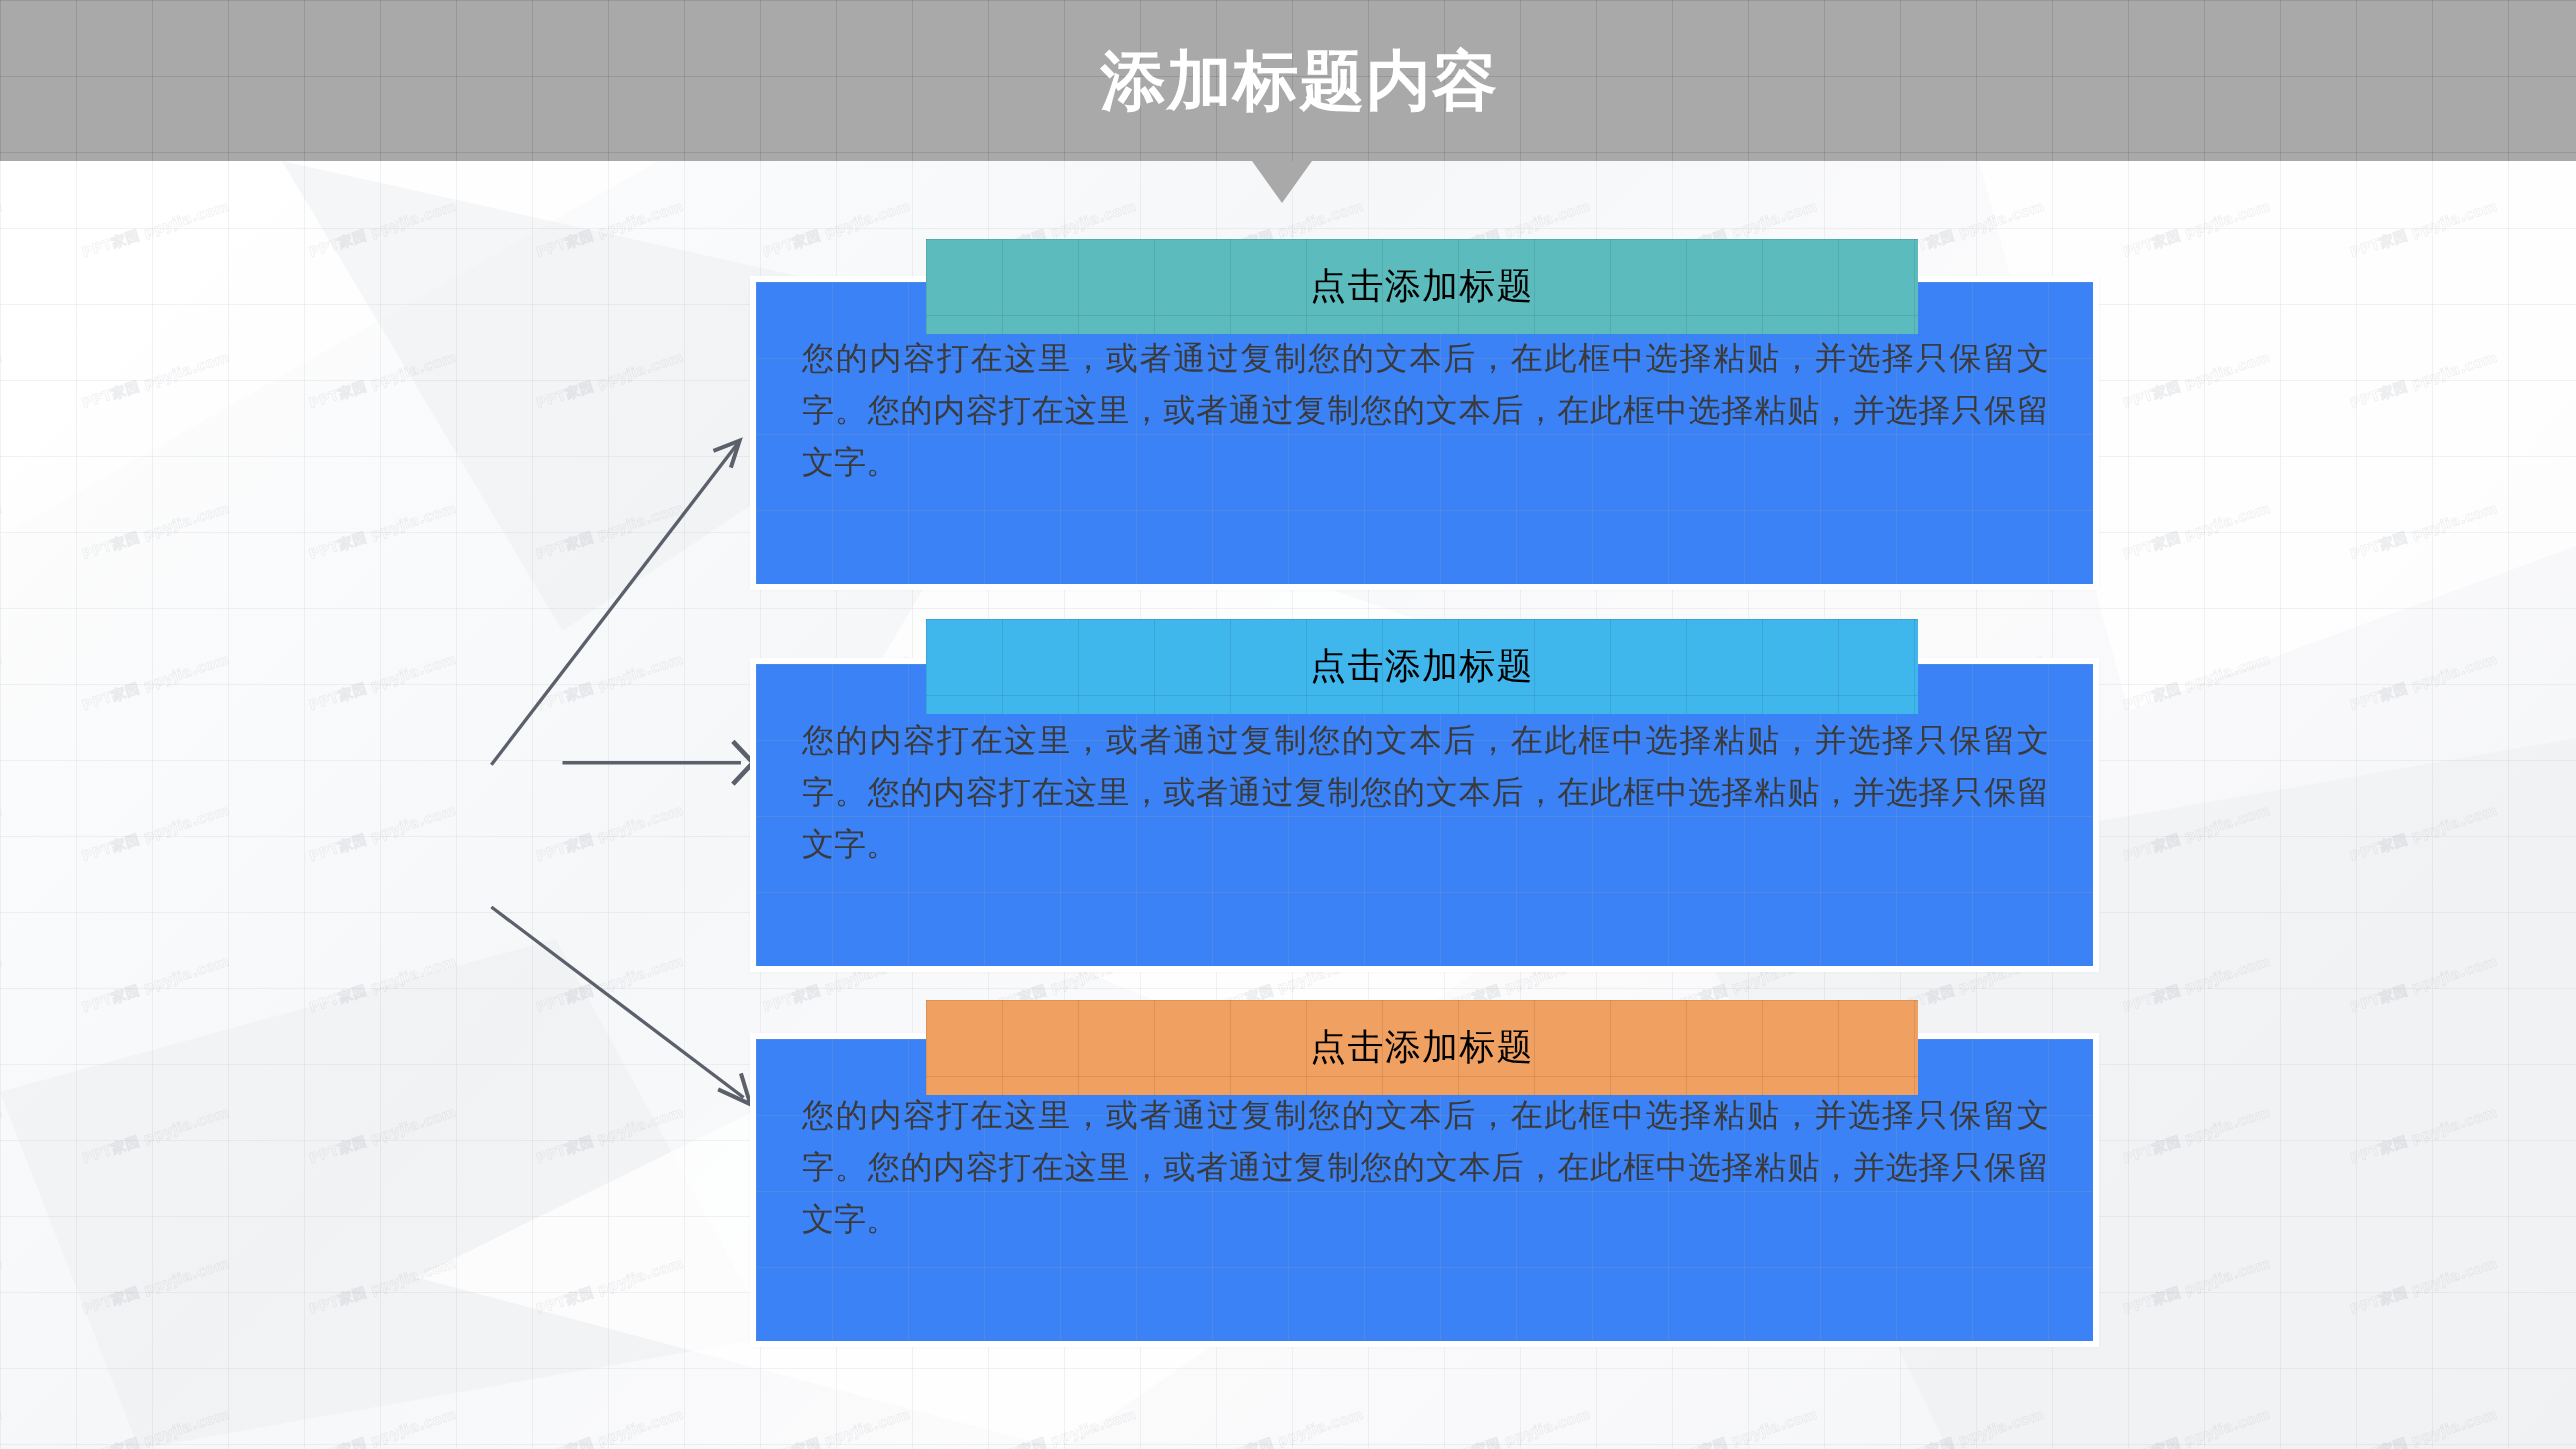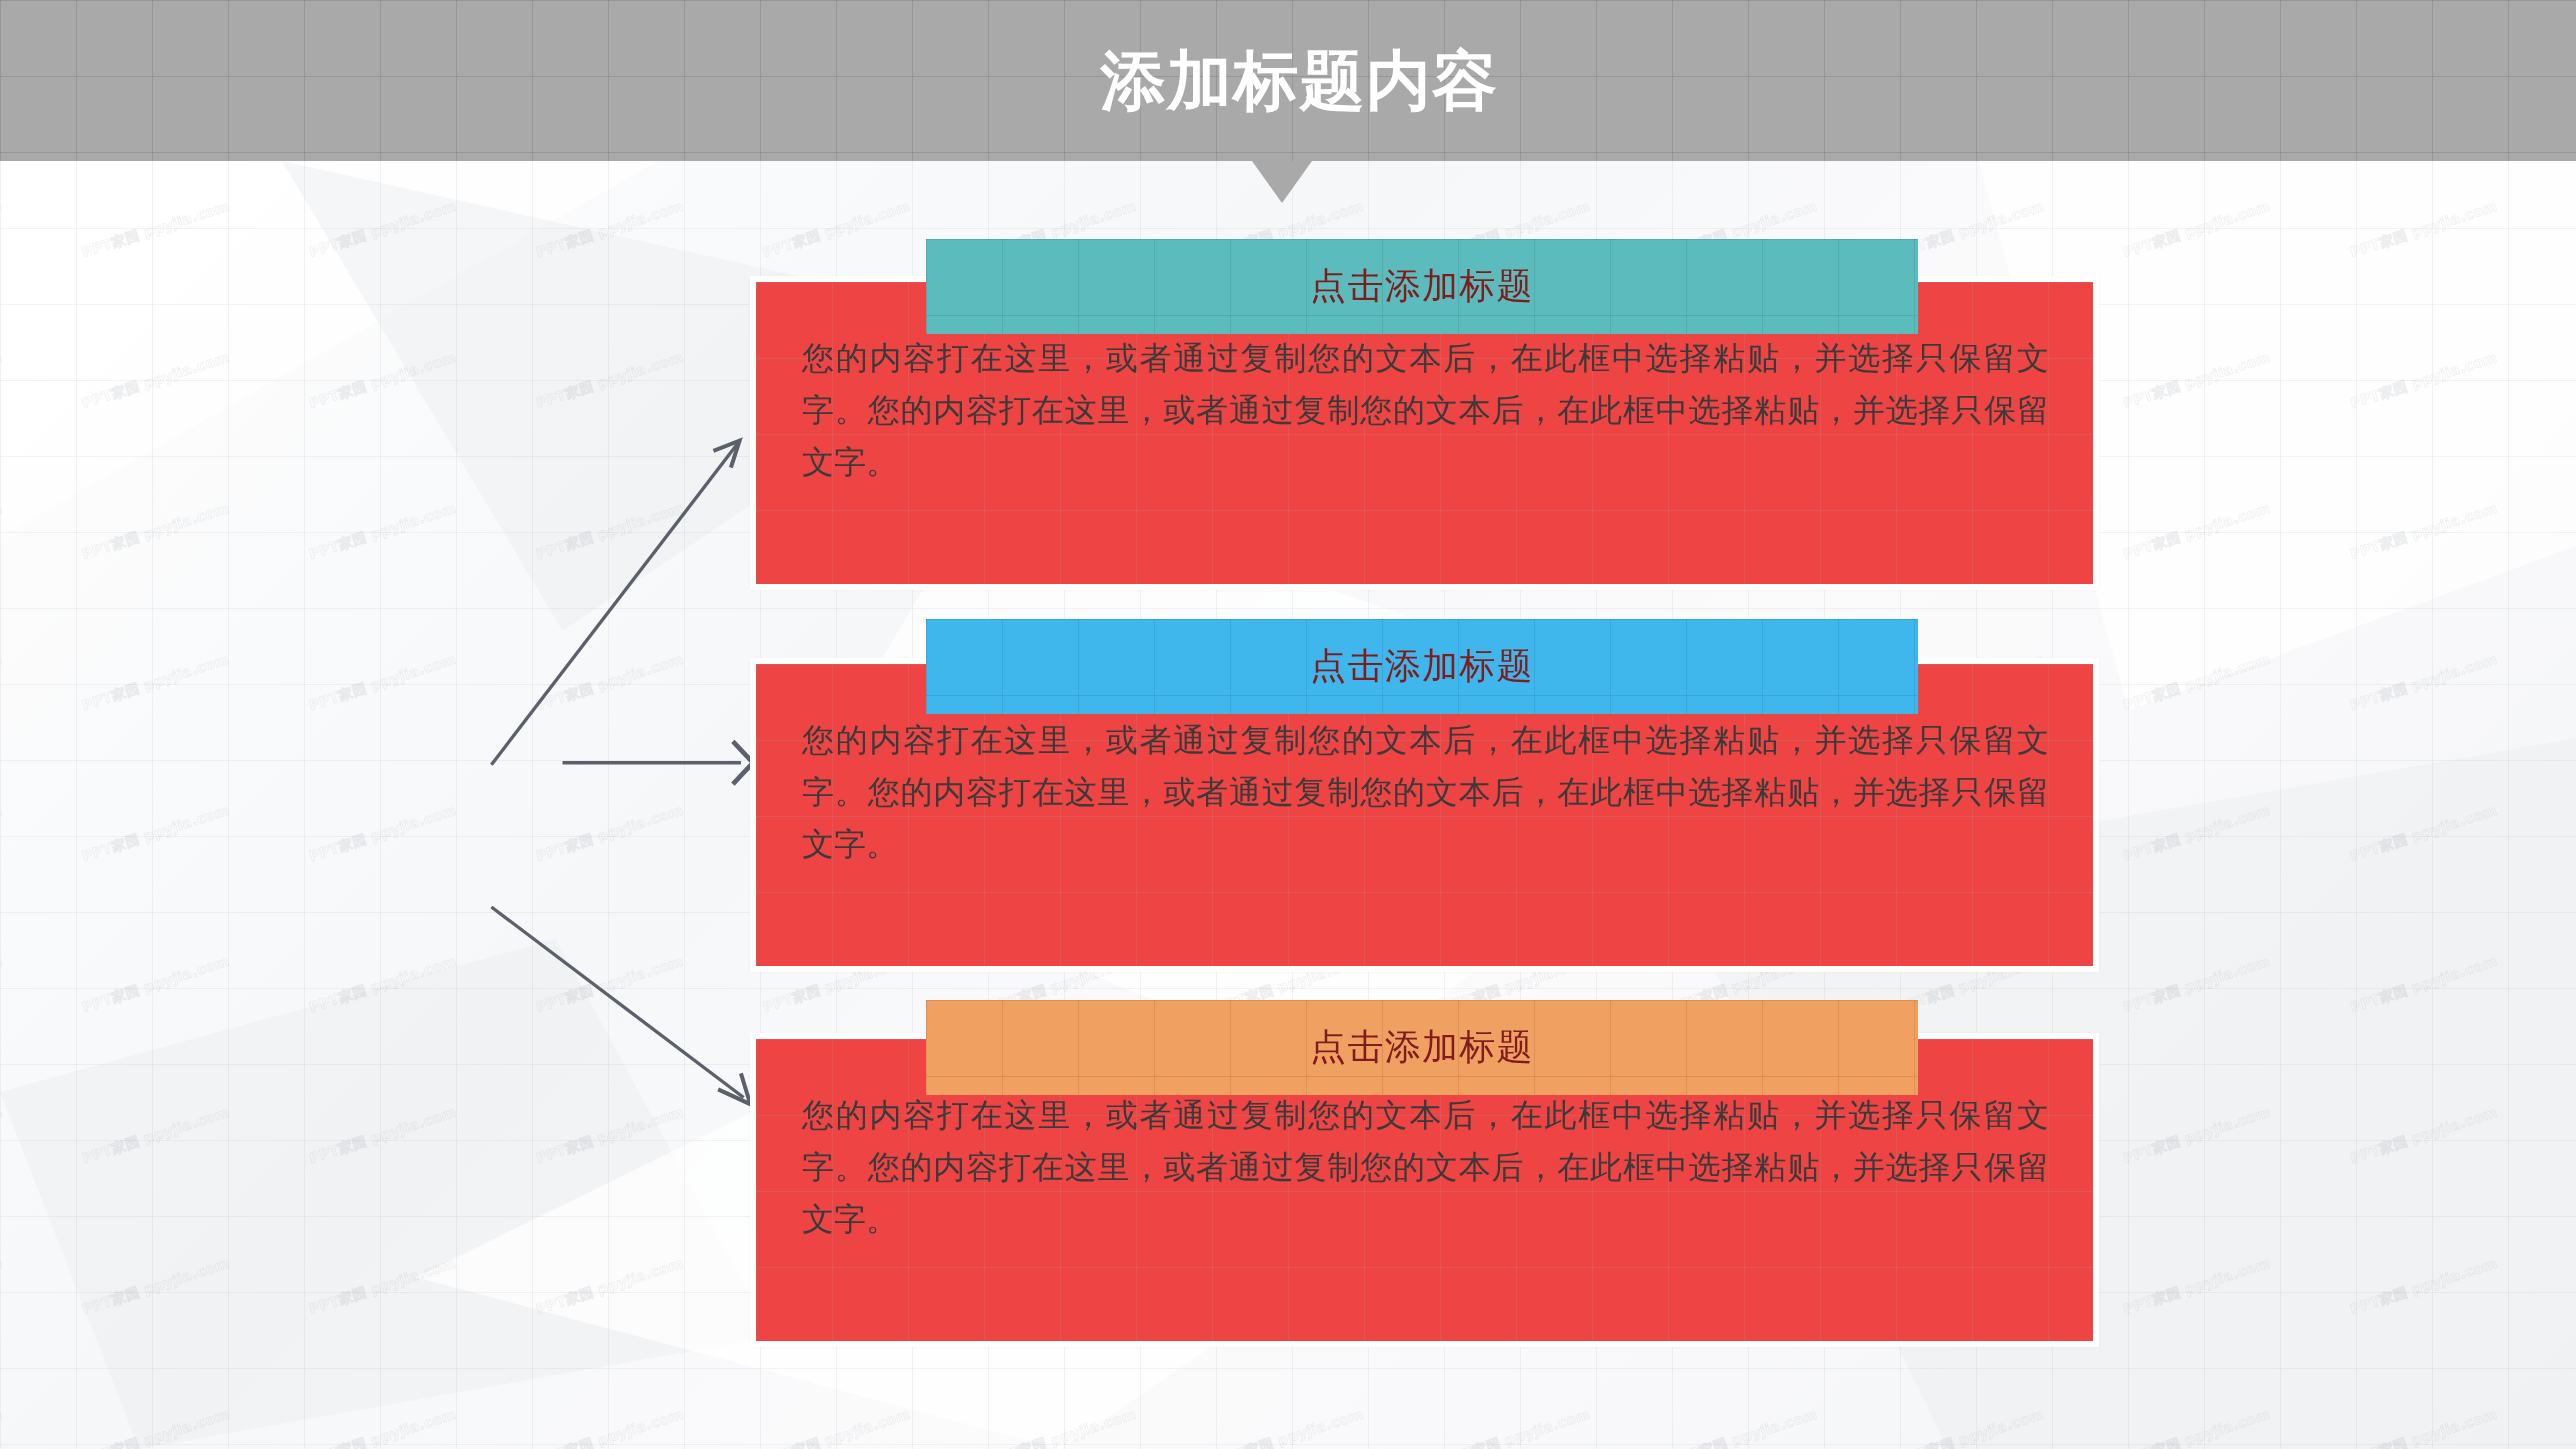--- a/index.html
+++ b/index.html
@@ -134,21 +134,21 @@
   .connectors {
     position: absolute; left: 0; top: 0;
     width: 2576px; height: 1449px;
     pointer-events: none;
   }
 
   
   .panel { position: absolute; }
   .panel-body {
     position: absolute;
-    background: #ef4444;
+    background: #3b82f6;
     border: 6.7px solid #ffffff;
     box-sizing: border-box;
     box-shadow: 0 1.3px 3.4px rgba(0,0,0,.045);
   }
   .panel-body-grid {
     position: absolute; inset: 0;
     background-image:
       linear-gradient(to right, rgba(160,163,170,.20) 0.7px, transparent 0.7px),
       linear-gradient(to bottom, rgba(160,163,170,.20) 0.7px, transparent 0.7px);
     background-size: 76px 76px;
@@ -163,21 +163,21 @@
     color: #3a3a3a;
     text-align: justify;
     text-justify: inter-ideograph;
   }
   .panel-head {
     position: absolute;
     height: 95px;
     display: flex;
     align-items: center;
     justify-content: center;
-    color: #7f1d1d;
+    color: #000000;
     font-family: "DejaVu Serif", "Liberation Serif", serif;
     font-size: 36px;
     letter-spacing: 1.3px;
     overflow: hidden;
   }
   .panel-head .hg {
     position: absolute; inset: 0;
     background-image:
       linear-gradient(to right, rgba(0,0,0,.09) 0.7px, transparent 0.7px),
       linear-gradient(to bottom, rgba(0,0,0,.09) 0.7px, transparent 0.7px);

